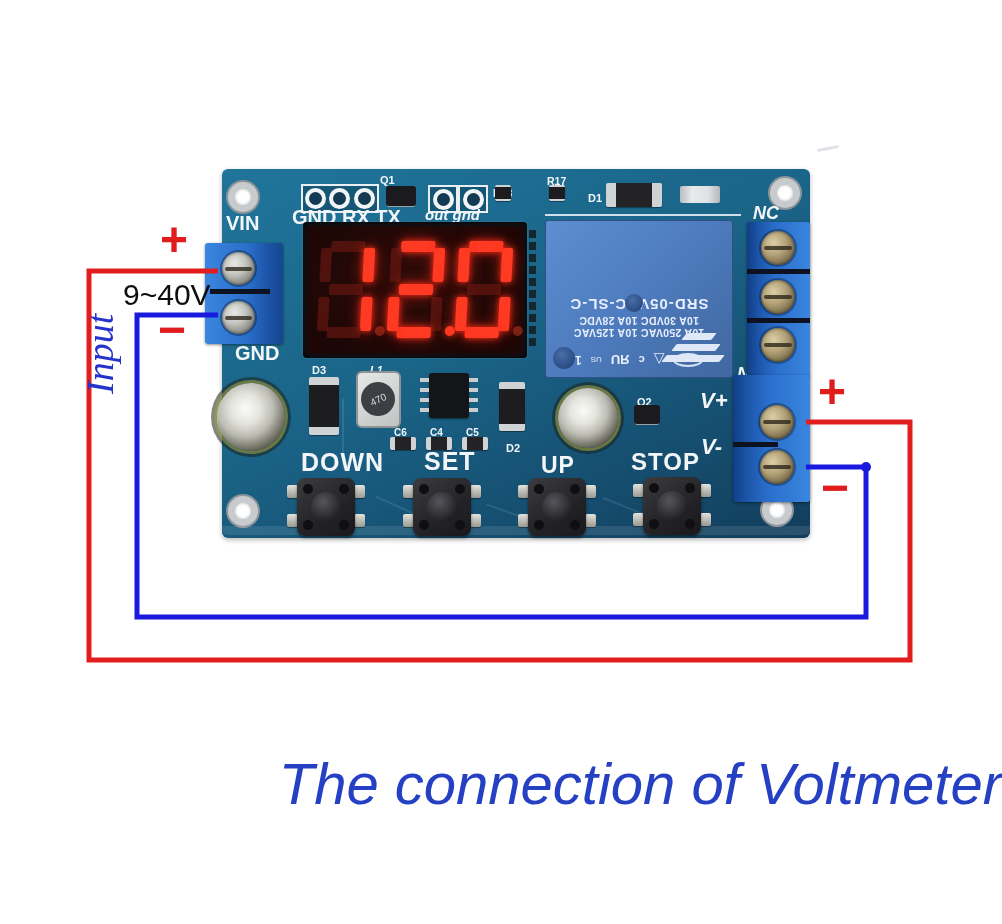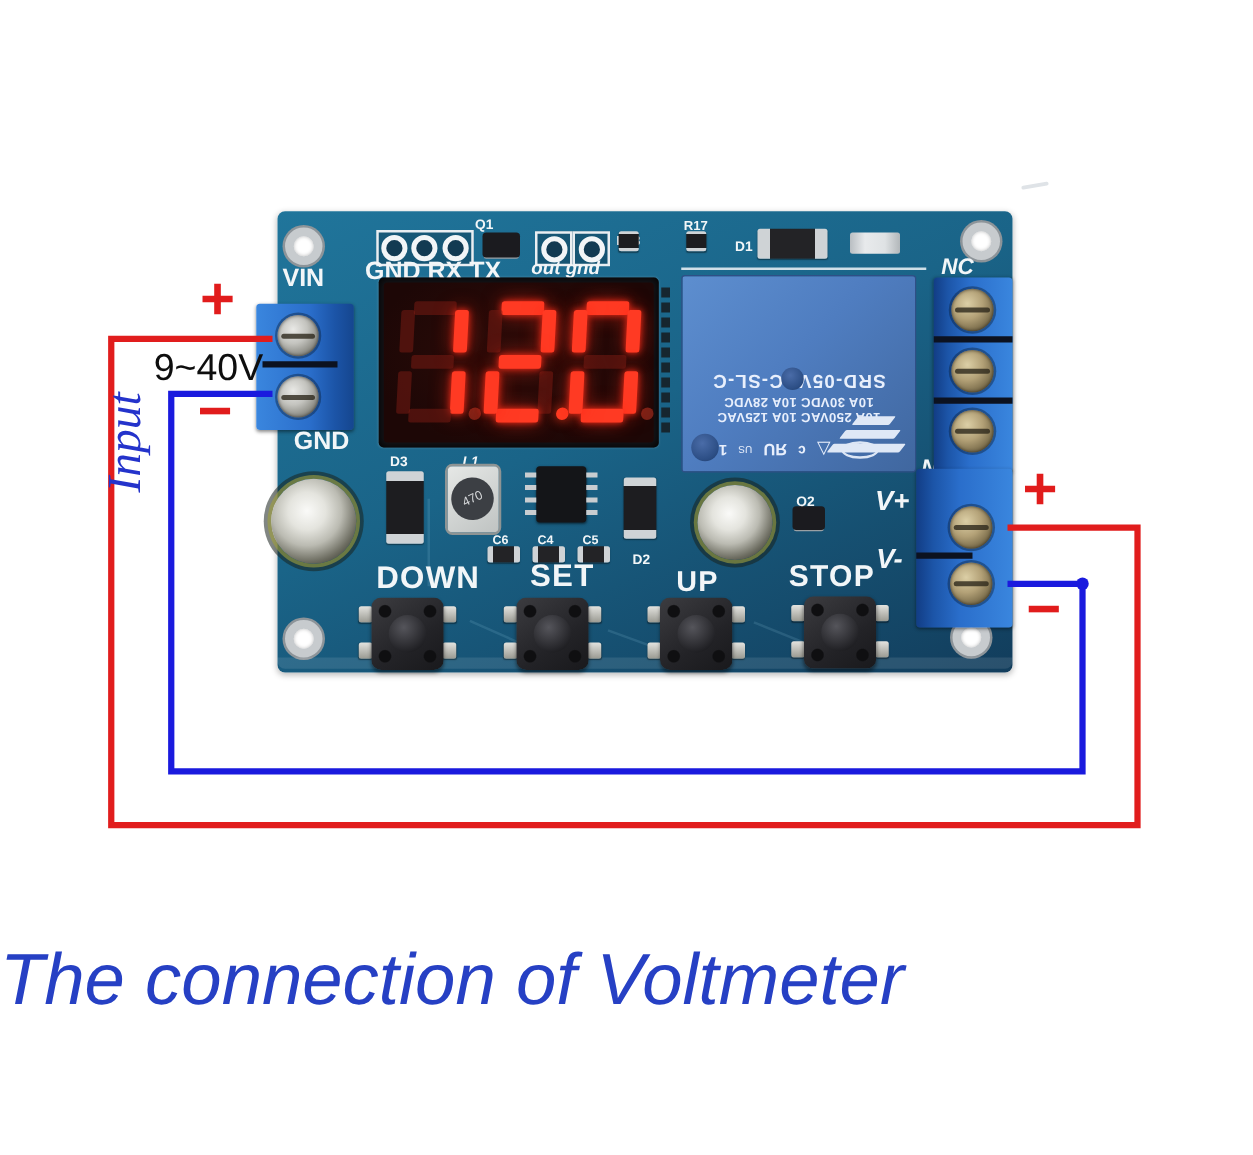--- a/index.html
+++ b/index.html
@@ -68,21 +68,21 @@
   .pin{position:absolute;width:11px;height:13px;background:linear-gradient(180deg,#e3e3df,#9a9a92);border-radius:2px;box-shadow:0 1px 1px rgba(0,0,0,.4);}
   .btn-label{color:#f2f6f8;font-weight:bold;letter-spacing:1px;}
   
   .ecap{border-radius:50%;
         background:radial-gradient(circle at 42% 38%,#fafaf8 0%,#e4e4de 26%,#bbbbb2 48%,#6e6e62 70%,#2e2e28 90%,#1b1b17 100%);
         box-shadow:0 0 0 3px rgba(160,160,62,.6),0 0 0 6px rgba(25,35,30,.55);}
   
   .wire-label{color:#e11c1c;font-weight:bold;font-size:48px;line-height:1;}
   #input-label{writing-mode:vertical-rl;transform:rotate(180deg);font-family:"Liberation Serif",serif;
                font-style:italic;font-size:38px;color:#2433cb;}
-  #caption{left:0;top:750px;width:1002px;text-align:left;font-style:italic;font-size:58px;color:#2640c4;}
+  #caption{left:0;top:750px;width:1002px;text-align:right;font-style:italic;font-size:58px;color:#2640c4;}
   .ic-pin{position:absolute;width:9px;height:4px;background:#c9cdd0;}
 </style>
 </head>
 <body>
 
 <div id="canvas">
 
   <div class="ab" style="left:817px;top:147px;width:22px;height:3px;background:#dfe3e7;border-radius:2px;transform:rotate(-10deg);"></div>
 
   <div id="board" class="ab">

